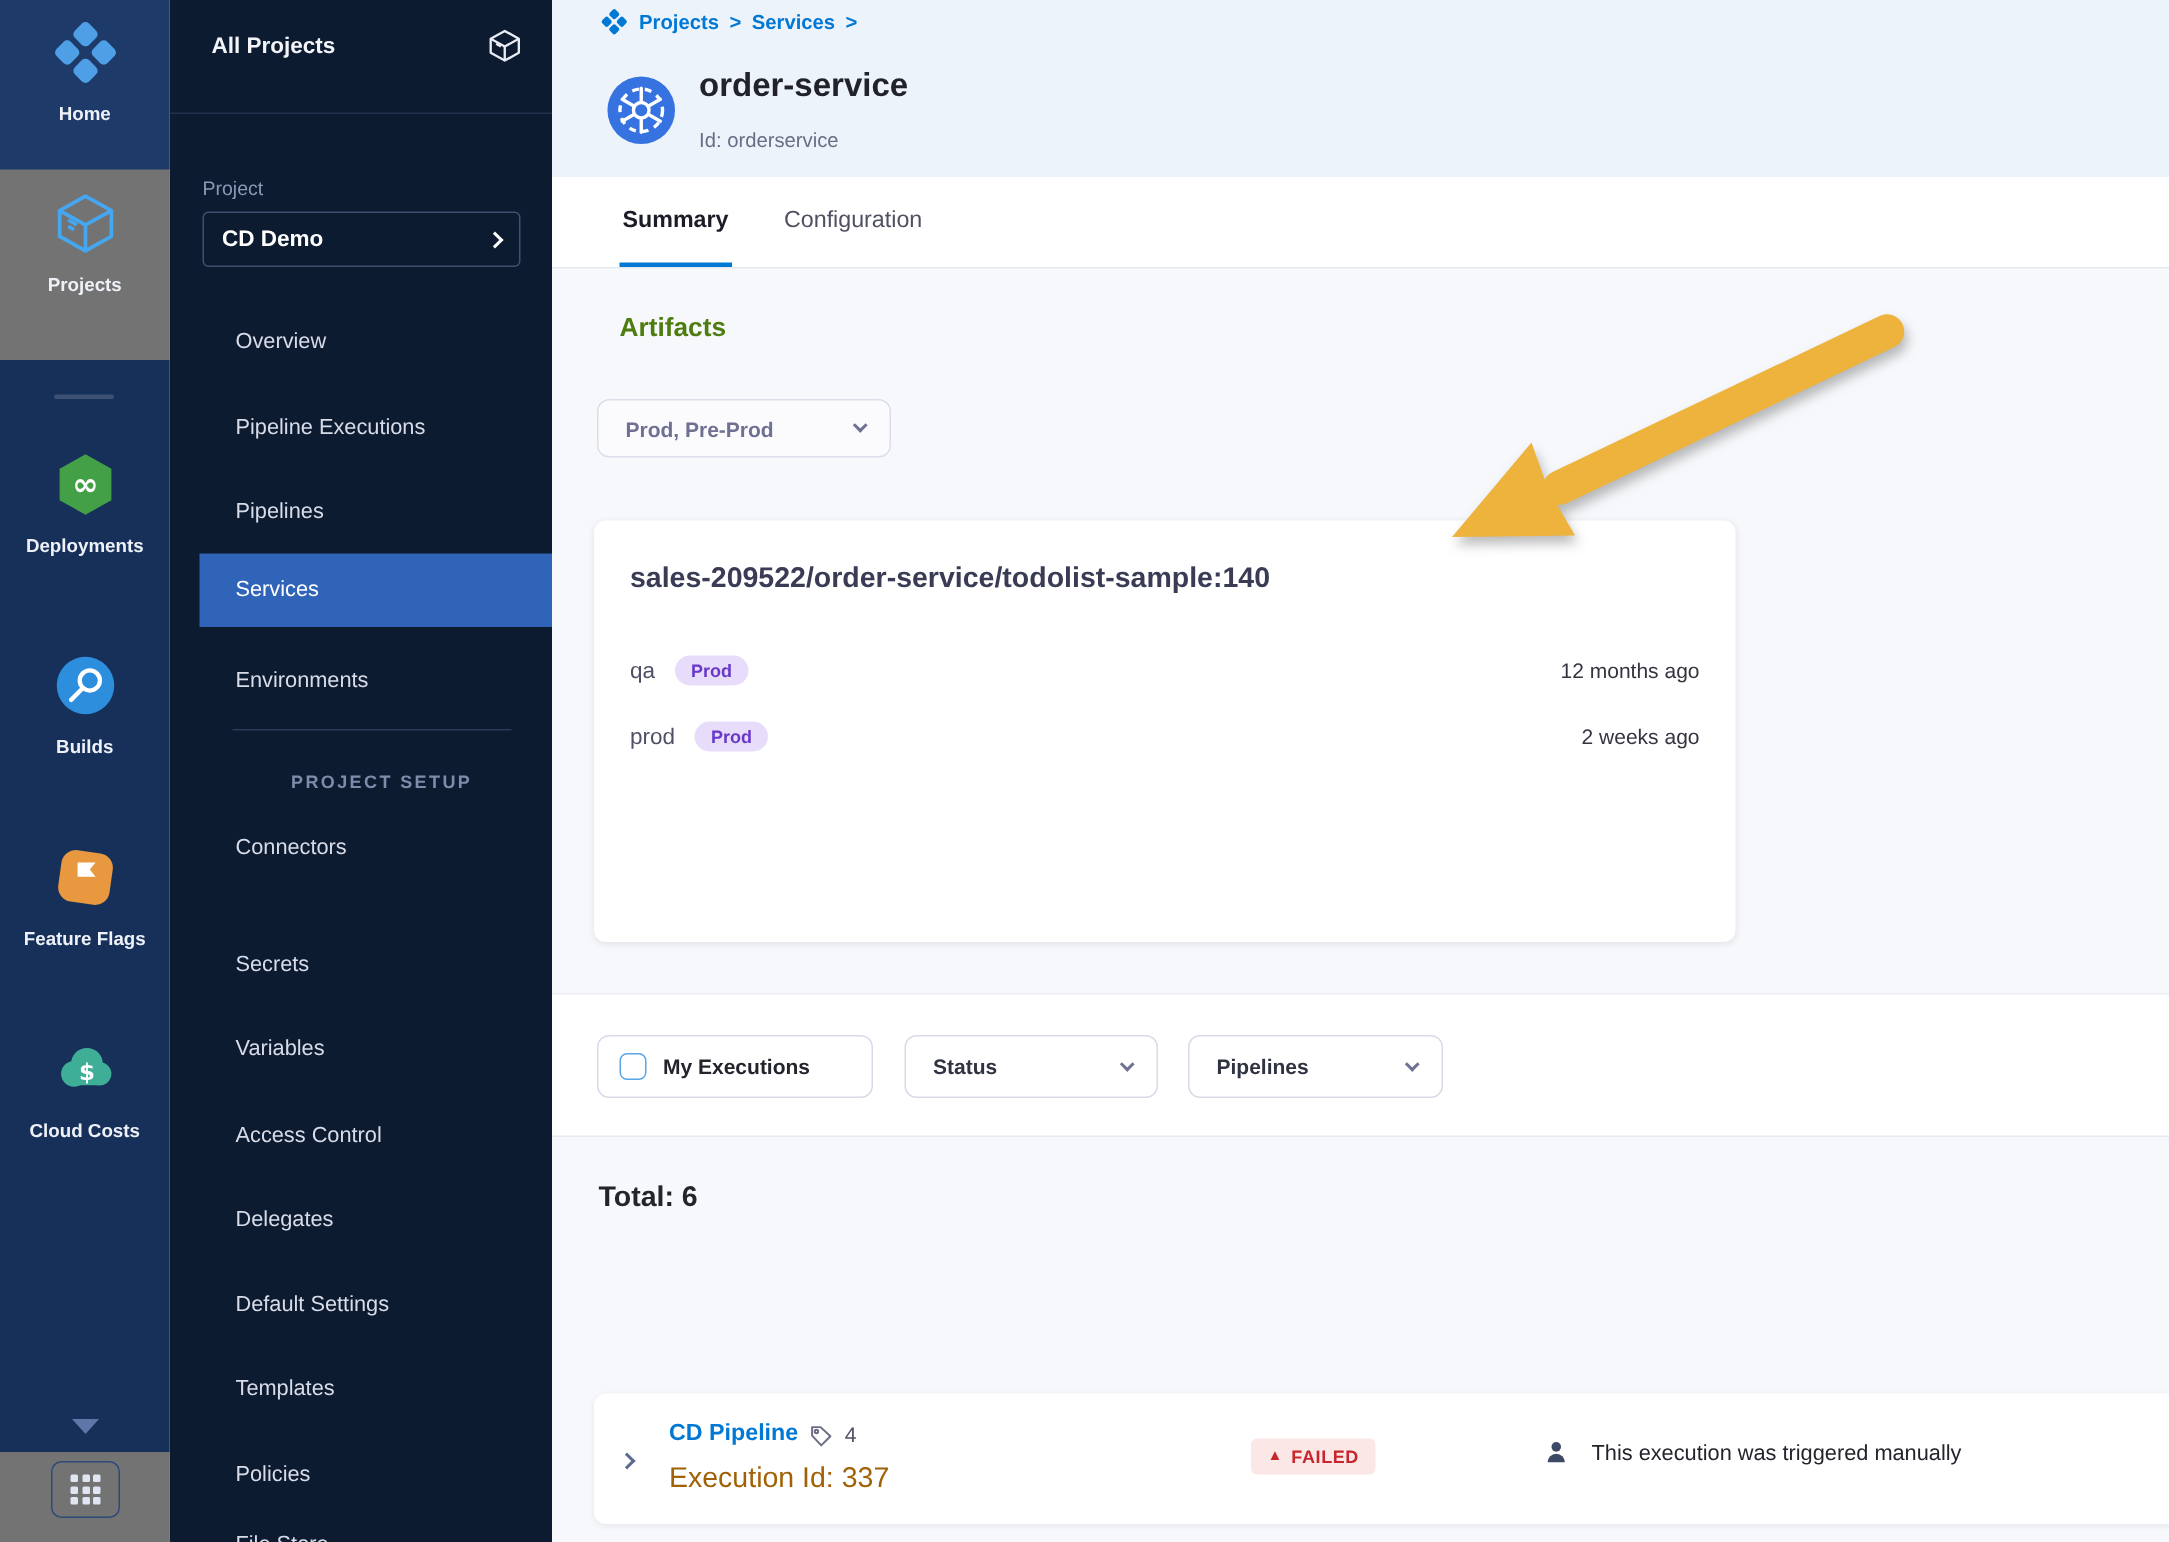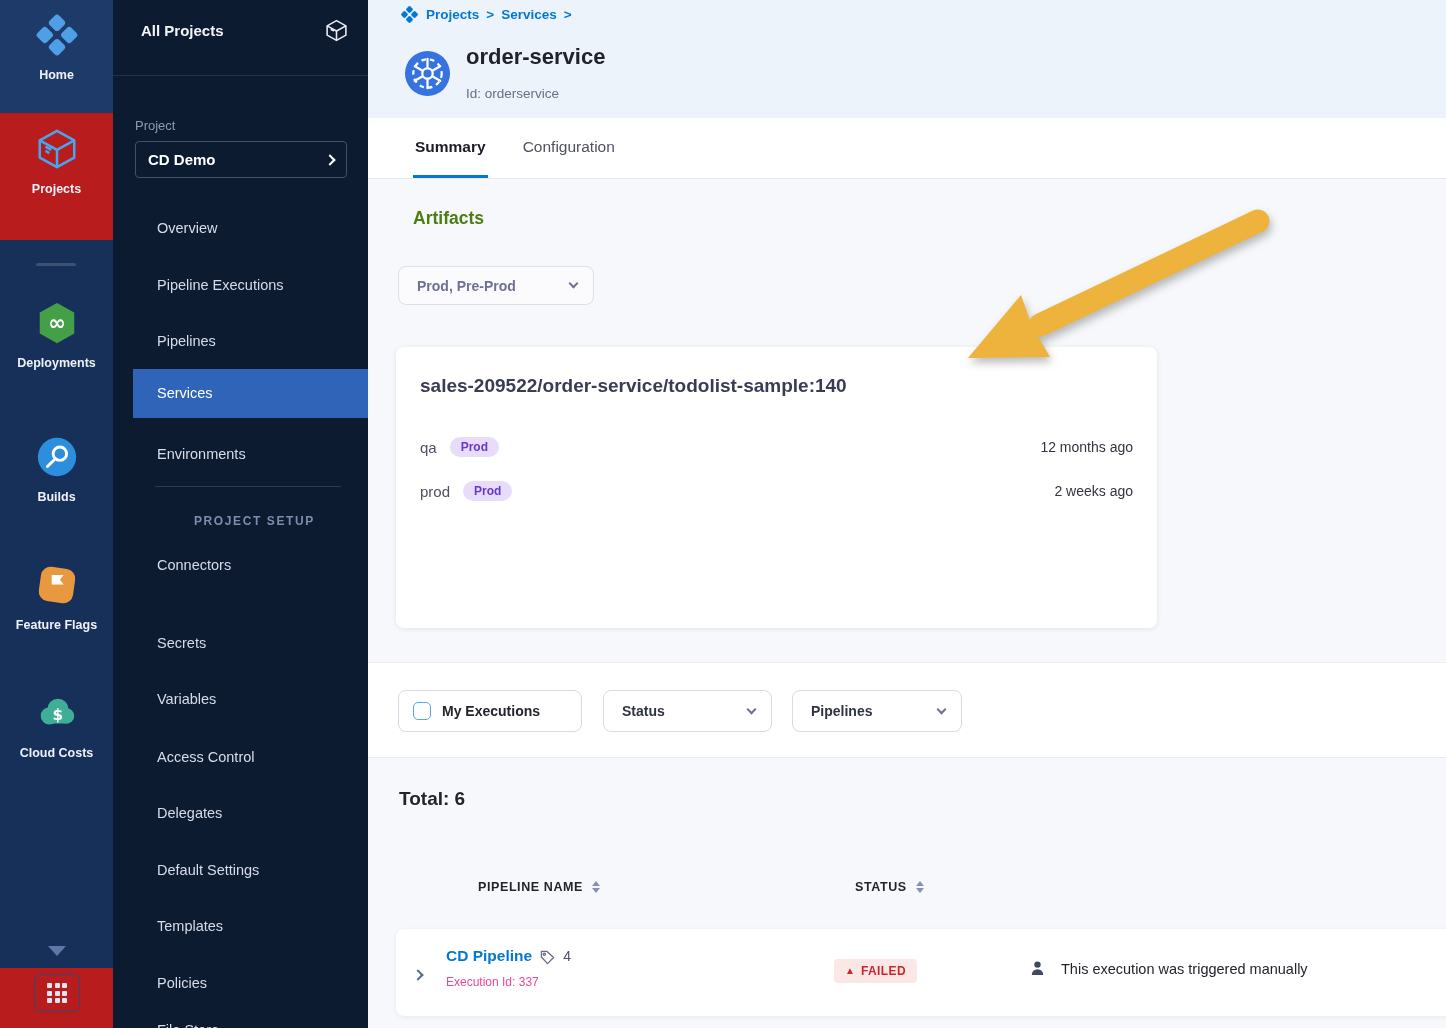--- a/index.html
+++ b/index.html
@@ -1,20 +1,20 @@
 <!DOCTYPE html>
 <html><head>
 <meta charset="utf-8">
 <style>
   * { margin:0; padding:0; box-sizing:border-box; }
   body { background:#fff; font-family:"Liberation Sans", sans-serif; }
   .stage { position:relative; width:1446px; height:1028px; overflow:hidden; background:#f7f8fb; }
 
   
-  .rail { position:absolute; left:0; top:0; width:113px; height:1028px; background:#b91c1c; z-index:3; }
+  .rail { position:absolute; left:0; top:0; width:113px; height:1028px; background:#737373; z-index:3; }
   .rail-band { position:absolute; left:0; top:240px; width:113px; height:728px; background:#17305a; }
   .rail-home-tile { position:absolute; left:0; top:0; width:113px; height:113px; background:#1e3a69; }
   .rail-item { position:absolute; left:0; width:113px; display:flex; flex-direction:column; align-items:center; cursor:pointer; }
   .rail-item .lbl { margin-top:6px; font-size:12.5px; font-weight:700; color:#eef2f8; text-align:center; line-height:1.25; width:96px; }
   .rail-divider { position:absolute; left:36px; top:263px; width:40px; height:3px; background:#3c5174; border-radius:2px; }
   .rail-chevron { position:absolute; left:48px; top:946px; width:0; height:0; border-left:9px solid transparent; border-right:9px solid transparent; border-top:10px solid #5d78a8; cursor:pointer; }
   .grid-btn { position:absolute; left:34px; top:974px; width:46px; height:38px; border:1.5px solid #2e4a78; border-radius:7px; display:flex; align-items:center; justify-content:center; cursor:pointer; }
   .grid-ico { display:grid; grid-template-columns:repeat(3,5px); grid-template-rows:repeat(3,5px); gap:2.5px; }
   .grid-ico i { background:#dfe6f2; border-radius:1px; }
 
@@ -85,21 +85,21 @@
   .sort i { width:0; height:0; border-left:4px solid transparent; border-right:4px solid transparent; }
   .sort .up { border-bottom:5px solid #8590b8; }
   .sort .down { border-top:5px solid #8590b8; }
 
   .exec-row { position:absolute; left:28px; top:749px; right:-14px; height:87px; background:#fff; border-radius:8px; box-shadow:0 1px 4px rgba(40,41,61,.08); cursor:pointer; }
   .row-chev { position:absolute; left:18px; top:36px; }
   .row-chev .chev { border-color:#5b6b8f; }
   .pipe-name-line { position:absolute; left:50px; top:18px; display:flex; align-items:center; gap:8px; }
   .pipe-name { font-size:15.5px; font-weight:700; color:#0278d5; cursor:pointer; }
   .tag-count { font-size:14px; color:#4f5162; }
-  .exec-id { position:absolute; left:50px; top:46px; font-size:12px; color:#ec4899; }
+  .exec-id { position:absolute; left:50px; top:46px; font-size:19px; color:#a16207; }
   .status-badge { position:absolute; left:438px; top:30px; background:#fbe8e6; border-radius:4px; padding:5px 11px; display:flex; align-items:center; gap:6px; }
   .status-badge .warn { font-size:10px; color:#c9252d; line-height:1; }
   .status-badge .txt { font-size:12px; font-weight:800; letter-spacing:.4px; color:#c9252d; }
   .trigger-info { position:absolute; left:633px; top:31px; display:flex; align-items:center; gap:15px; }
   .trigger-info .txt { font-size:14.5px; color:#23242c; }
 </style>
 </head>
 <body>
 
 <div class="stage">
@@ -315,36 +315,20 @@
           <span class="chev"></span>
         </div>
         <div class="f-box f-select f-pipelines">
           <span class="lbl">Pipelines</span>
           <span class="chev"></span>
         </div>
       </div>
 
       <div class="total-lbl">Total: 6</div>
 
-      <div class="tbl-head">
-        <div class="th th-name">
-          <span>PIPELINE NAME</span>
-          <span class="sort">
-              <i class="up"></i>
-              <i class="down"></i>
-            </span>
-        </div>
-        <div class="th th-status">
-          <span>STATUS</span>
-          <span class="sort">
-              <i class="up"></i>
-              <i class="down"></i>
-            </span>
-        </div>
-      </div>
 
       <div class="exec-row">
         <span class="row-chev"><span class="chev right big"></span></span>
         <div class="pipe-name-line">
           <span class="pipe-name">CD Pipeline</span>
           <span style="display:inline-flex;margin-top:2px;">
             <svg width="15" height="15" viewBox="0 0 16 16" fill="none" stroke="#6b6d85" stroke-width="1.4">
                 <path d="M1.5 7.5V1.5h6L14.5 8 8 14.5z" stroke-linejoin="round"></path>
                 <circle cx="4.6" cy="4.6" r="1.2"></circle>
               </svg>

